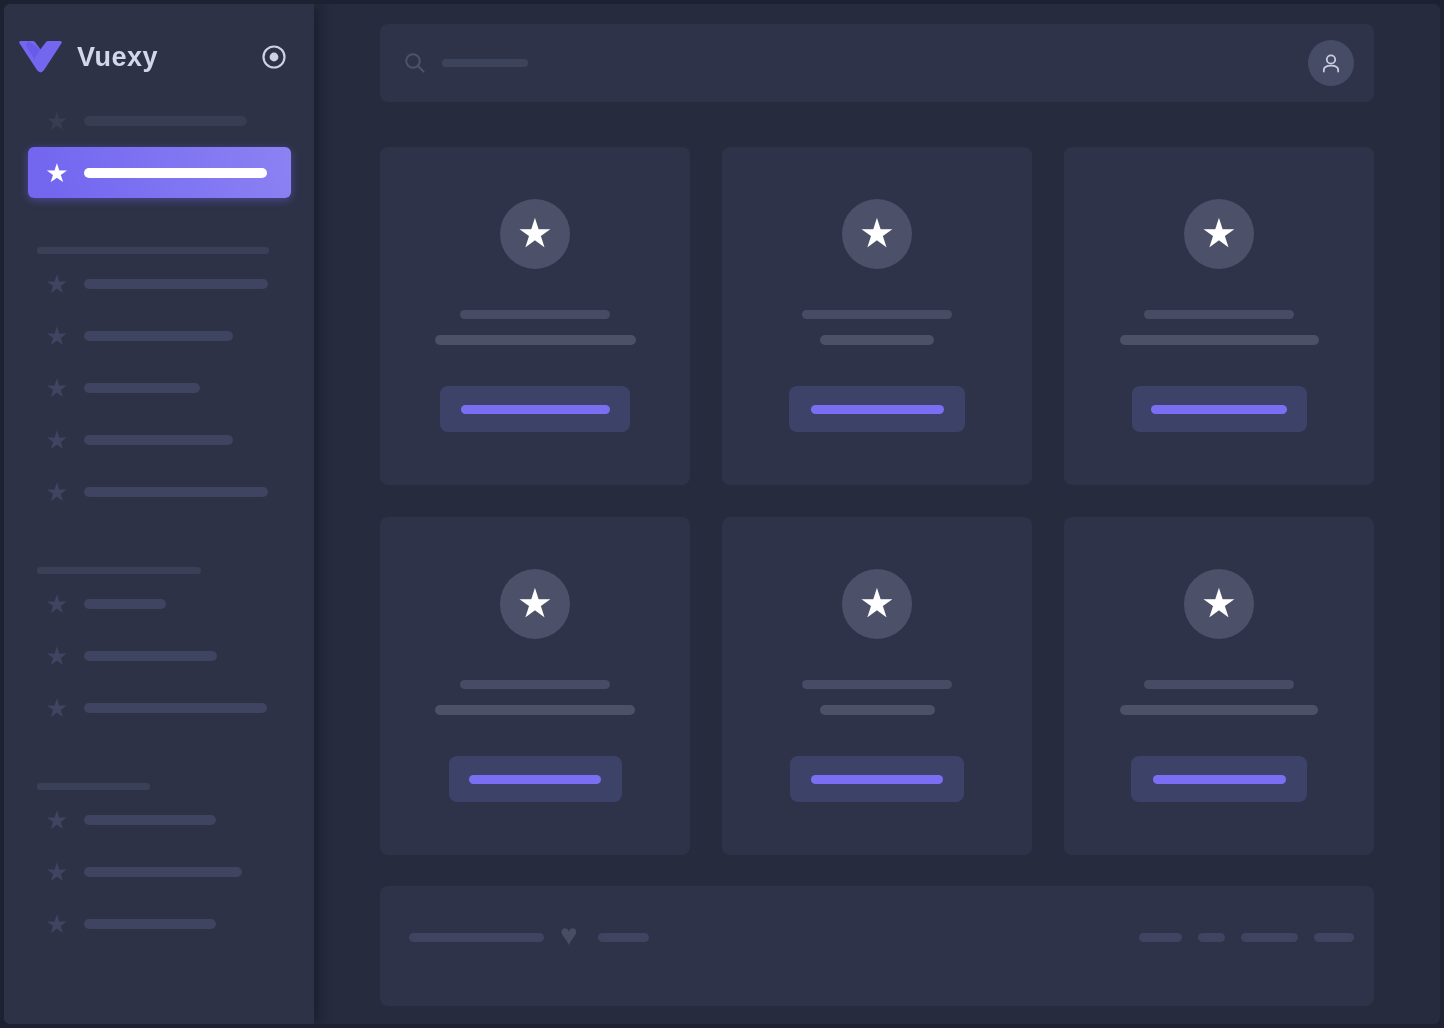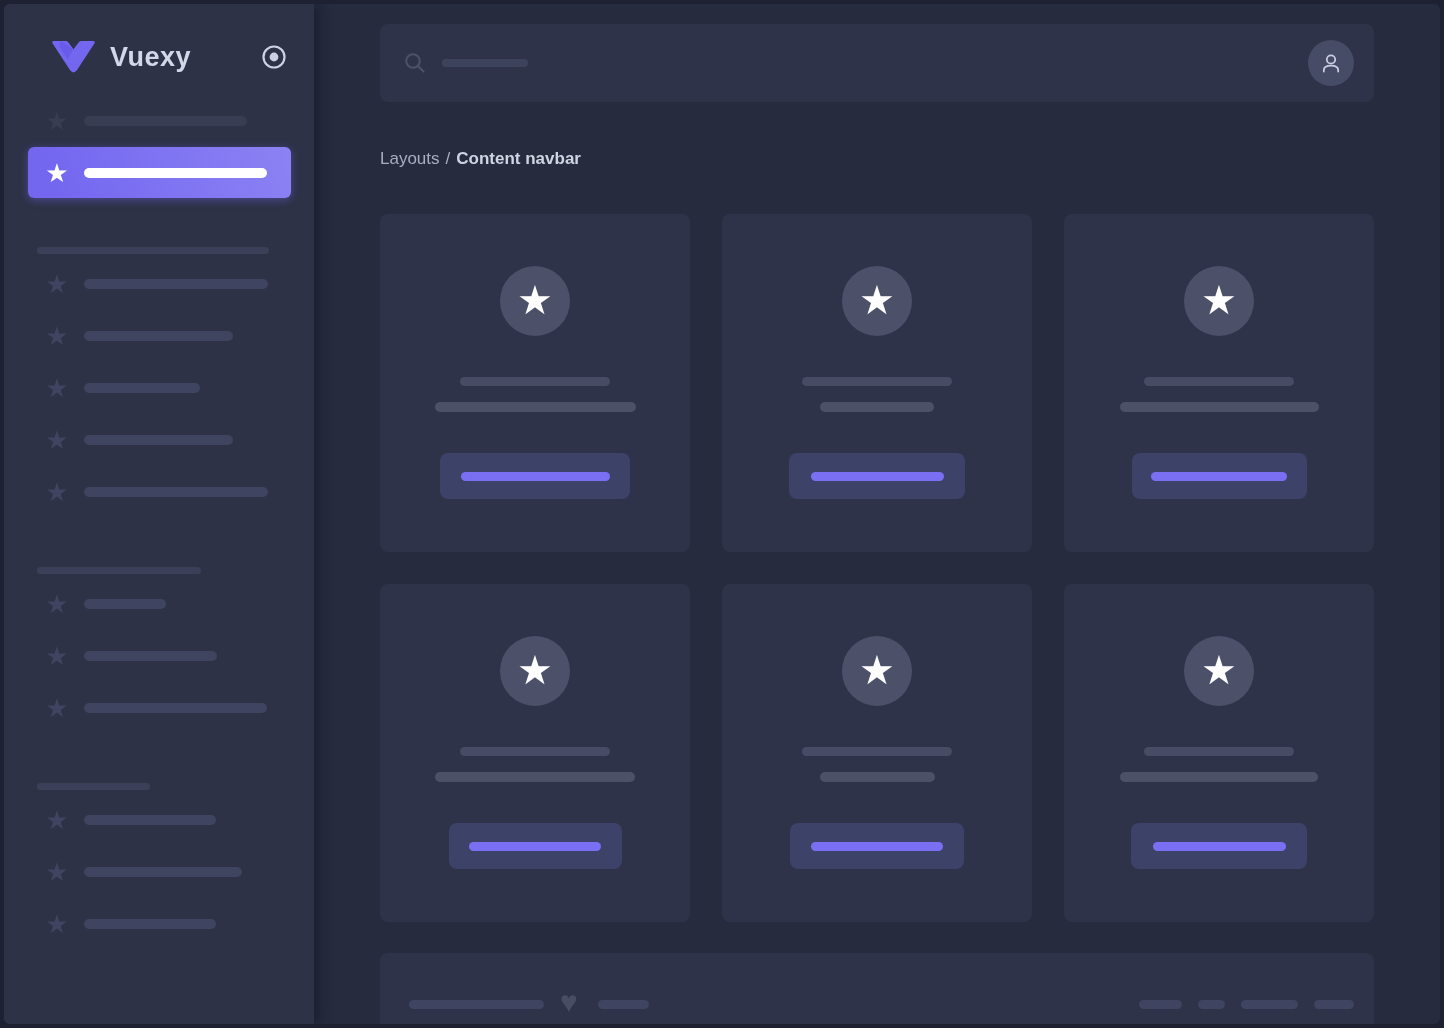--- a/index.html
+++ b/index.html
@@ -8,21 +8,21 @@
     position:relative;width:1444px;height:1028px;
     border:4px solid #1d2132;border-radius:10px;overflow:hidden;
     display:flex;background:#262b3e;
   }
   
   .sidebar{
     width:310px;min-width:310px;height:100%;background:#2d3247;
     box-shadow:5px 0 12px rgba(14,17,28,.45);z-index:2;
     display:flex;flex-direction:column;
   }
-  .logo-row{display:flex;align-items:center;padding:28px 27px 0 47px;height:78px;}
+  .logo-row{display:flex;align-items:center;padding:28px 27px 0 14px;height:78px;}
   .logo-mark{width:45px;height:32px;display:inline-flex;}
   .logo-text{margin-left:14px;font-size:27px;font-weight:700;color:#d3d7e8;letter-spacing:.5px;flex:1;}
   .pin-icon{width:26px;height:26px;display:inline-flex;cursor:pointer;}
   .side-nav{flex:1;overflow:hidden;}
   .side-item{display:flex;align-items:center;height:52px;padding-left:40px;}
   .side-item .star{font-size:26px;line-height:1;width:26px;color:#3f4460;text-align:center;}
   .side-item .bar{height:10px;border-radius:5px;background:#3f4460;margin-left:14px;}
   .side-item.dim{margin-top:13px;}
   .side-item.dim .star,.side-item.dim .bar{color:#383d53;background:#383d53;}
   .side-item.dim .star{background:none;}
@@ -170,23 +170,20 @@
       </span>
       <span class="search-ph"></span>
       <span class="avatar">
         <svg width="26" height="26" viewBox="0 0 26 26">
           <circle cx="13" cy="9.5" r="4.2" fill="none" stroke="#c9cddf" stroke-width="1.8"></circle>
           <path d="M5.8 21.5 v-1.2 c0-3 3.2-4.6 7.2-4.6 s7.2 1.6 7.2 4.6 v1.2" fill="none" stroke="#c9cddf" stroke-width="1.8" stroke-linecap="round"></path>
         </svg>
       </span>
     </div>
 
-    <div class="breadcrumb">
-      <span>Layouts</span><span class="sep">/</span><span class="current">Content navbar</span>
-    </div>
 
     <div class="grid">
         <div class="card">
           <div class="card-circle">
             <span class="star">★</span>
           </div>
           <div class="sk b1" style="width: 150px;"></div>
           <div class="sk b2" style="width: 201px;"></div>
           <div class="card-btn" style="width: 190px;">
             <div class="inner" style="width: 149px;"></div>

